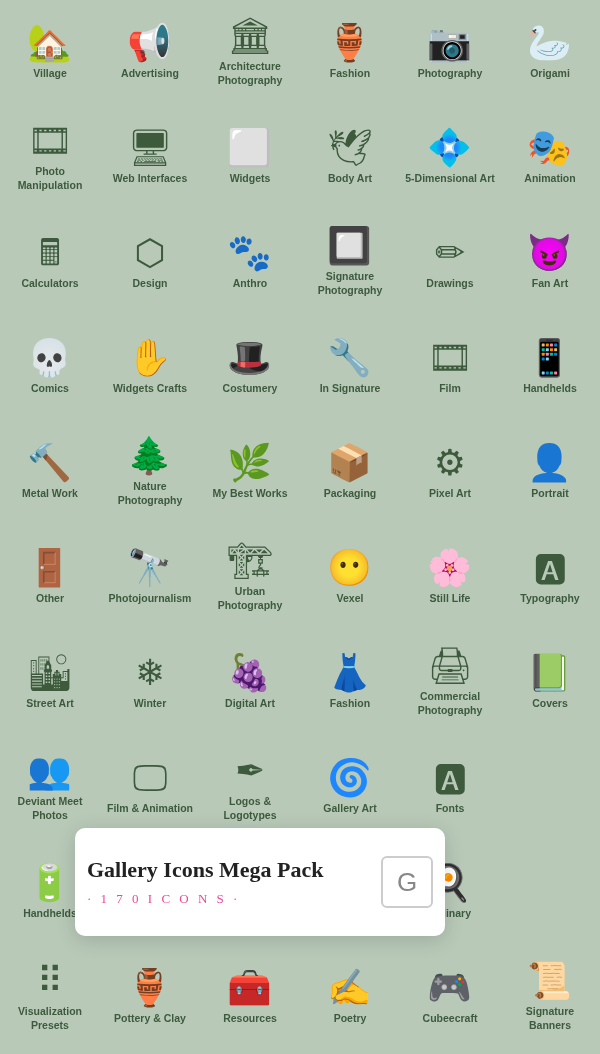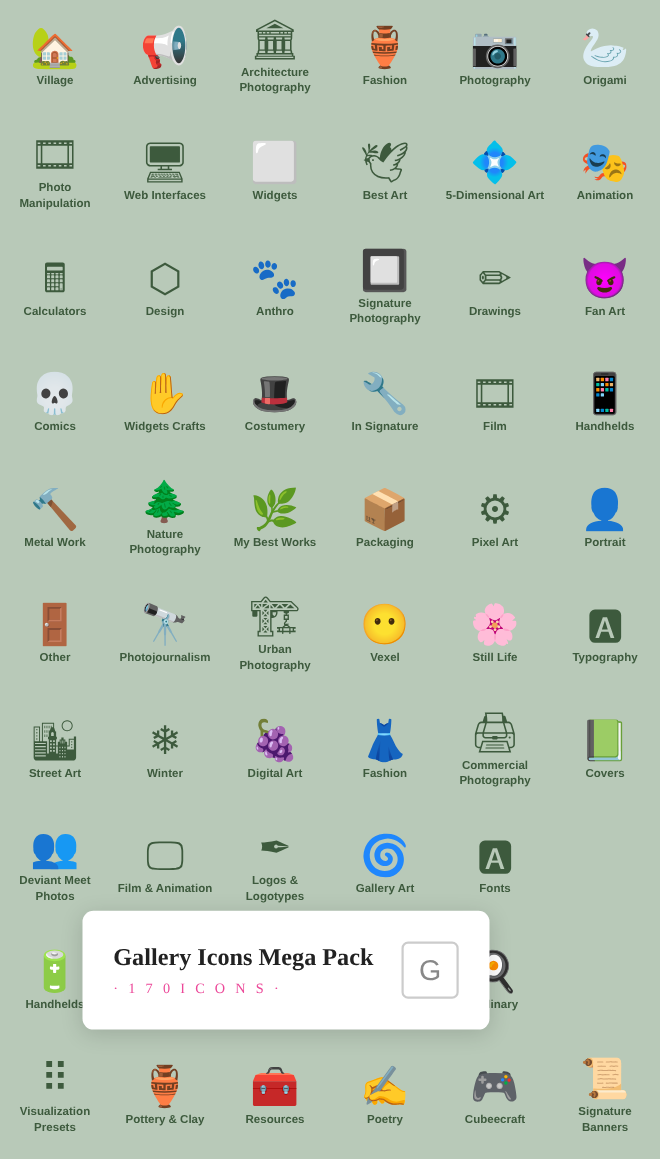--- a/index.html
+++ b/index.html
@@ -45,21 +45,21 @@
     }
 
     
     .popup {
       position: absolute;
       left: 75px;
       top: 828px;
       width: 370px;
       background: white;
       border-radius: 10px;
-      padding: 28px 28px;
+      padding: 28px 12px;
       box-shadow: 0 4px 20px rgba(0,0,0,0.15);
       z-index: 10;
       display: flex;
       align-items: center;
       justify-content: space-between;
     }
 
     .popup-text {
       font-family: Georgia, serif;
     }
@@ -125,21 +125,21 @@
     <div class="cell">
       <div class="icon">🖥</div>
       <div class="label">Web Interfaces</div>
     </div>
     <div class="cell">
       <div class="icon">⬜</div>
       <div class="label">Widgets</div>
     </div>
     <div class="cell">
       <div class="icon">🕊</div>
-      <div class="label">Best Art</div>
+      <div class="label">Body Art</div>
     </div>
     <div class="cell">
       <div class="icon">💠</div>
       <div class="label">5-Dimensional Art</div>
     </div>
     <div class="cell">
       <div class="icon">🎭</div>
       <div class="label">Animation</div>
     </div>
     <div class="cell">

